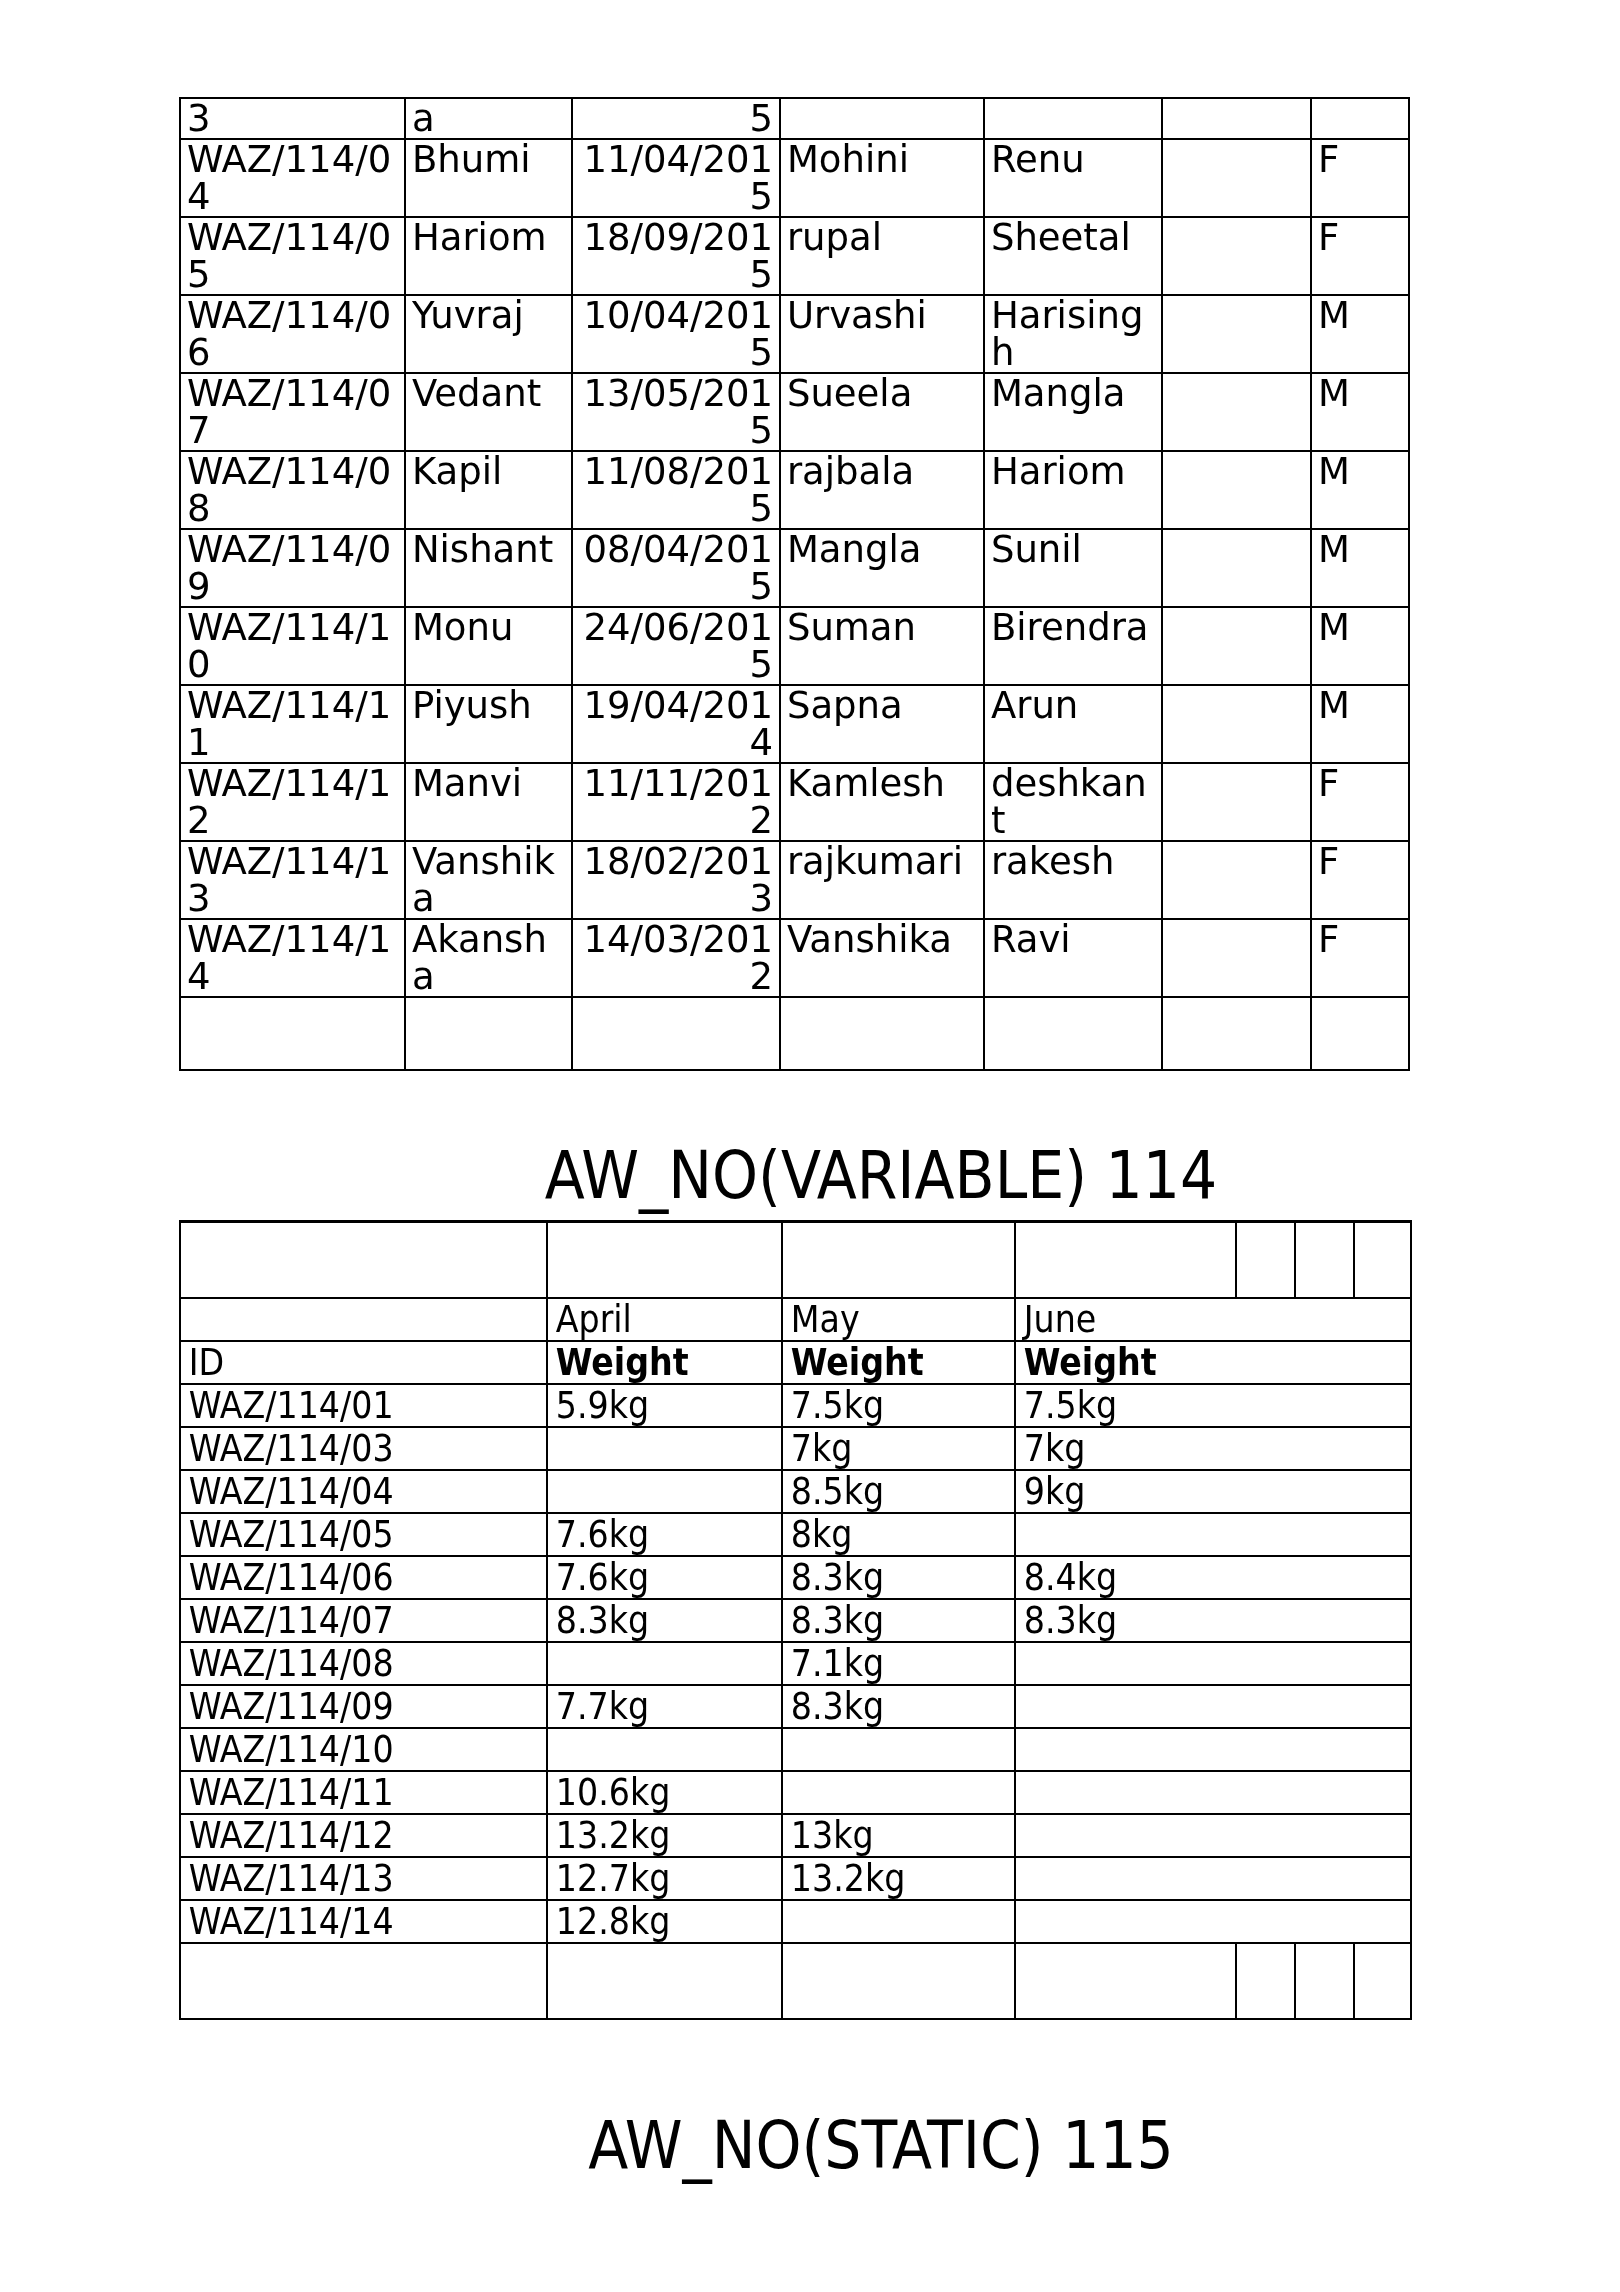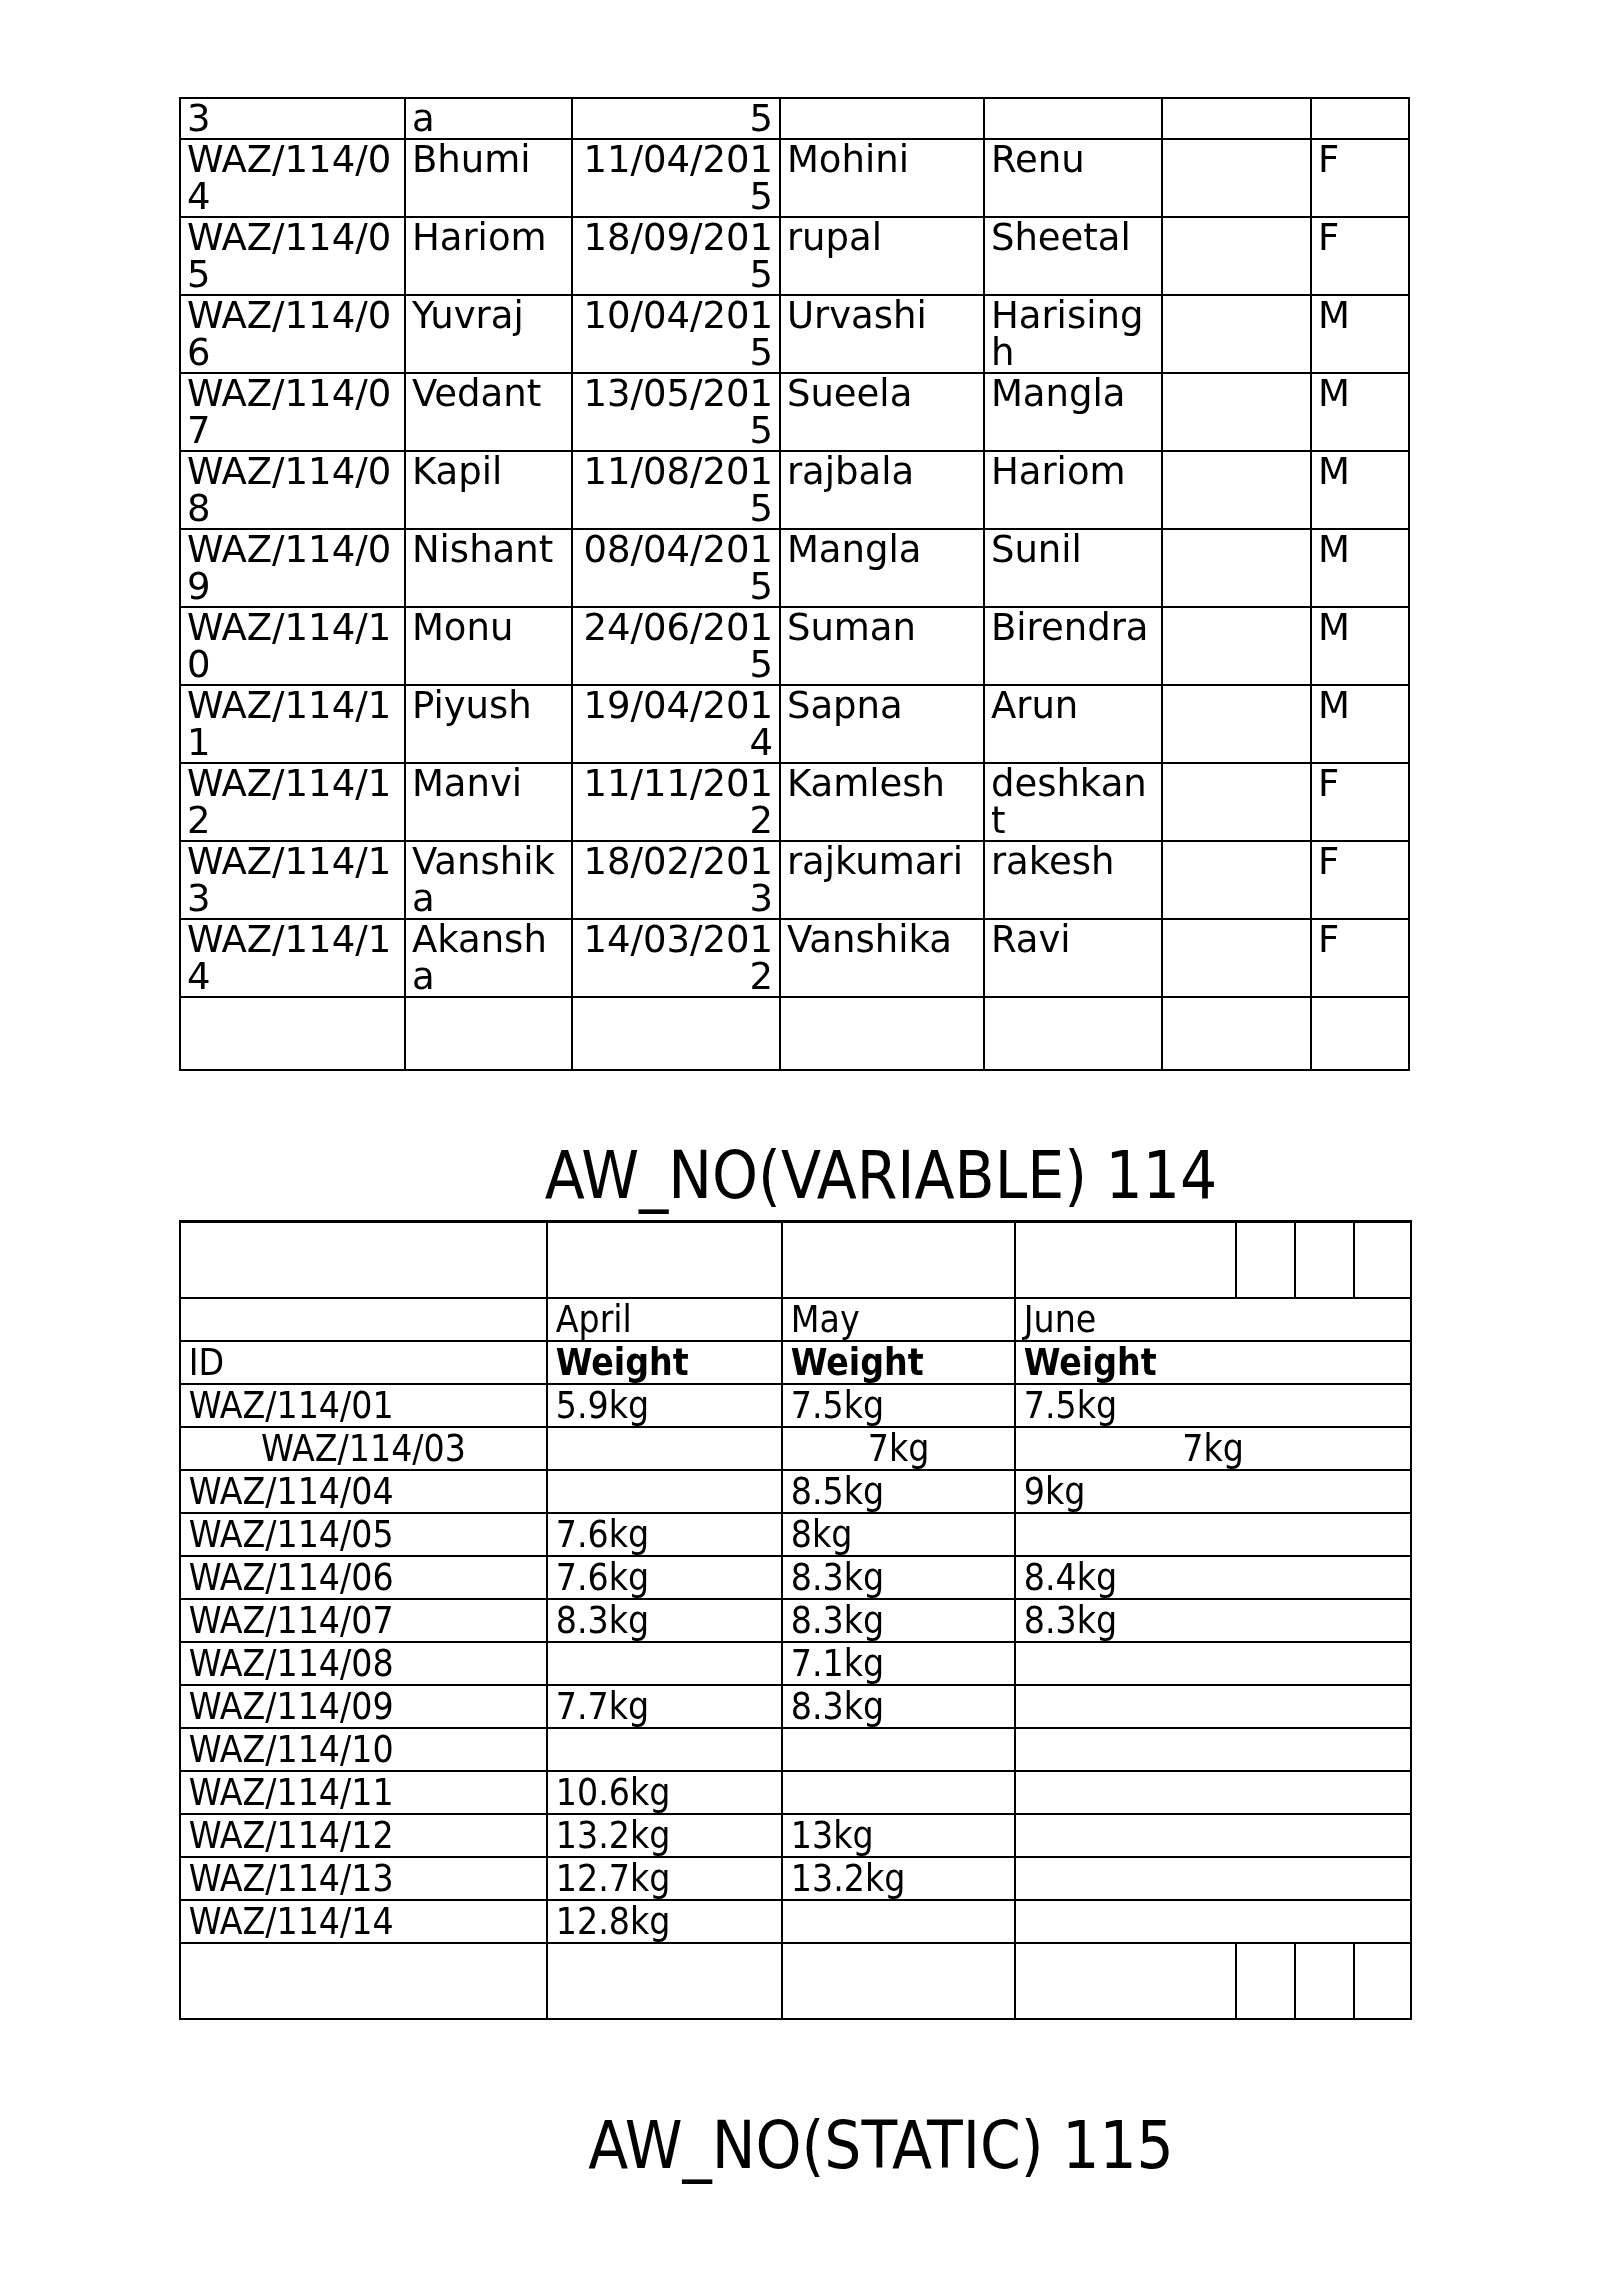--- a/index.html
+++ b/index.html
@@ -225,21 +225,21 @@
           <td class="bold">Weight</td>
           <td class="bold">Weight</td>
           <td class="bold" colspan="4">Weight</td>
         </tr>
         <tr class="data-row" style="height: 41px;">
           <td>WAZ/114/01</td>
           <td>5.9kg</td>
           <td>7.5kg</td>
           <td colspan="4">7.5kg</td>
         </tr>
-        <tr class="data-row" style="height: 41px; text-align: center;">
+        <tr class="data-row" style="height: 41px;">
           <td>WAZ/114/03</td>
           <td></td>
           <td>7kg</td>
           <td colspan="4">7kg</td>
         </tr>
         <tr class="data-row" style="height: 41px;">
           <td>WAZ/114/04</td>
           <td></td>
           <td>8.5kg</td>
           <td colspan="4">9kg</td>

